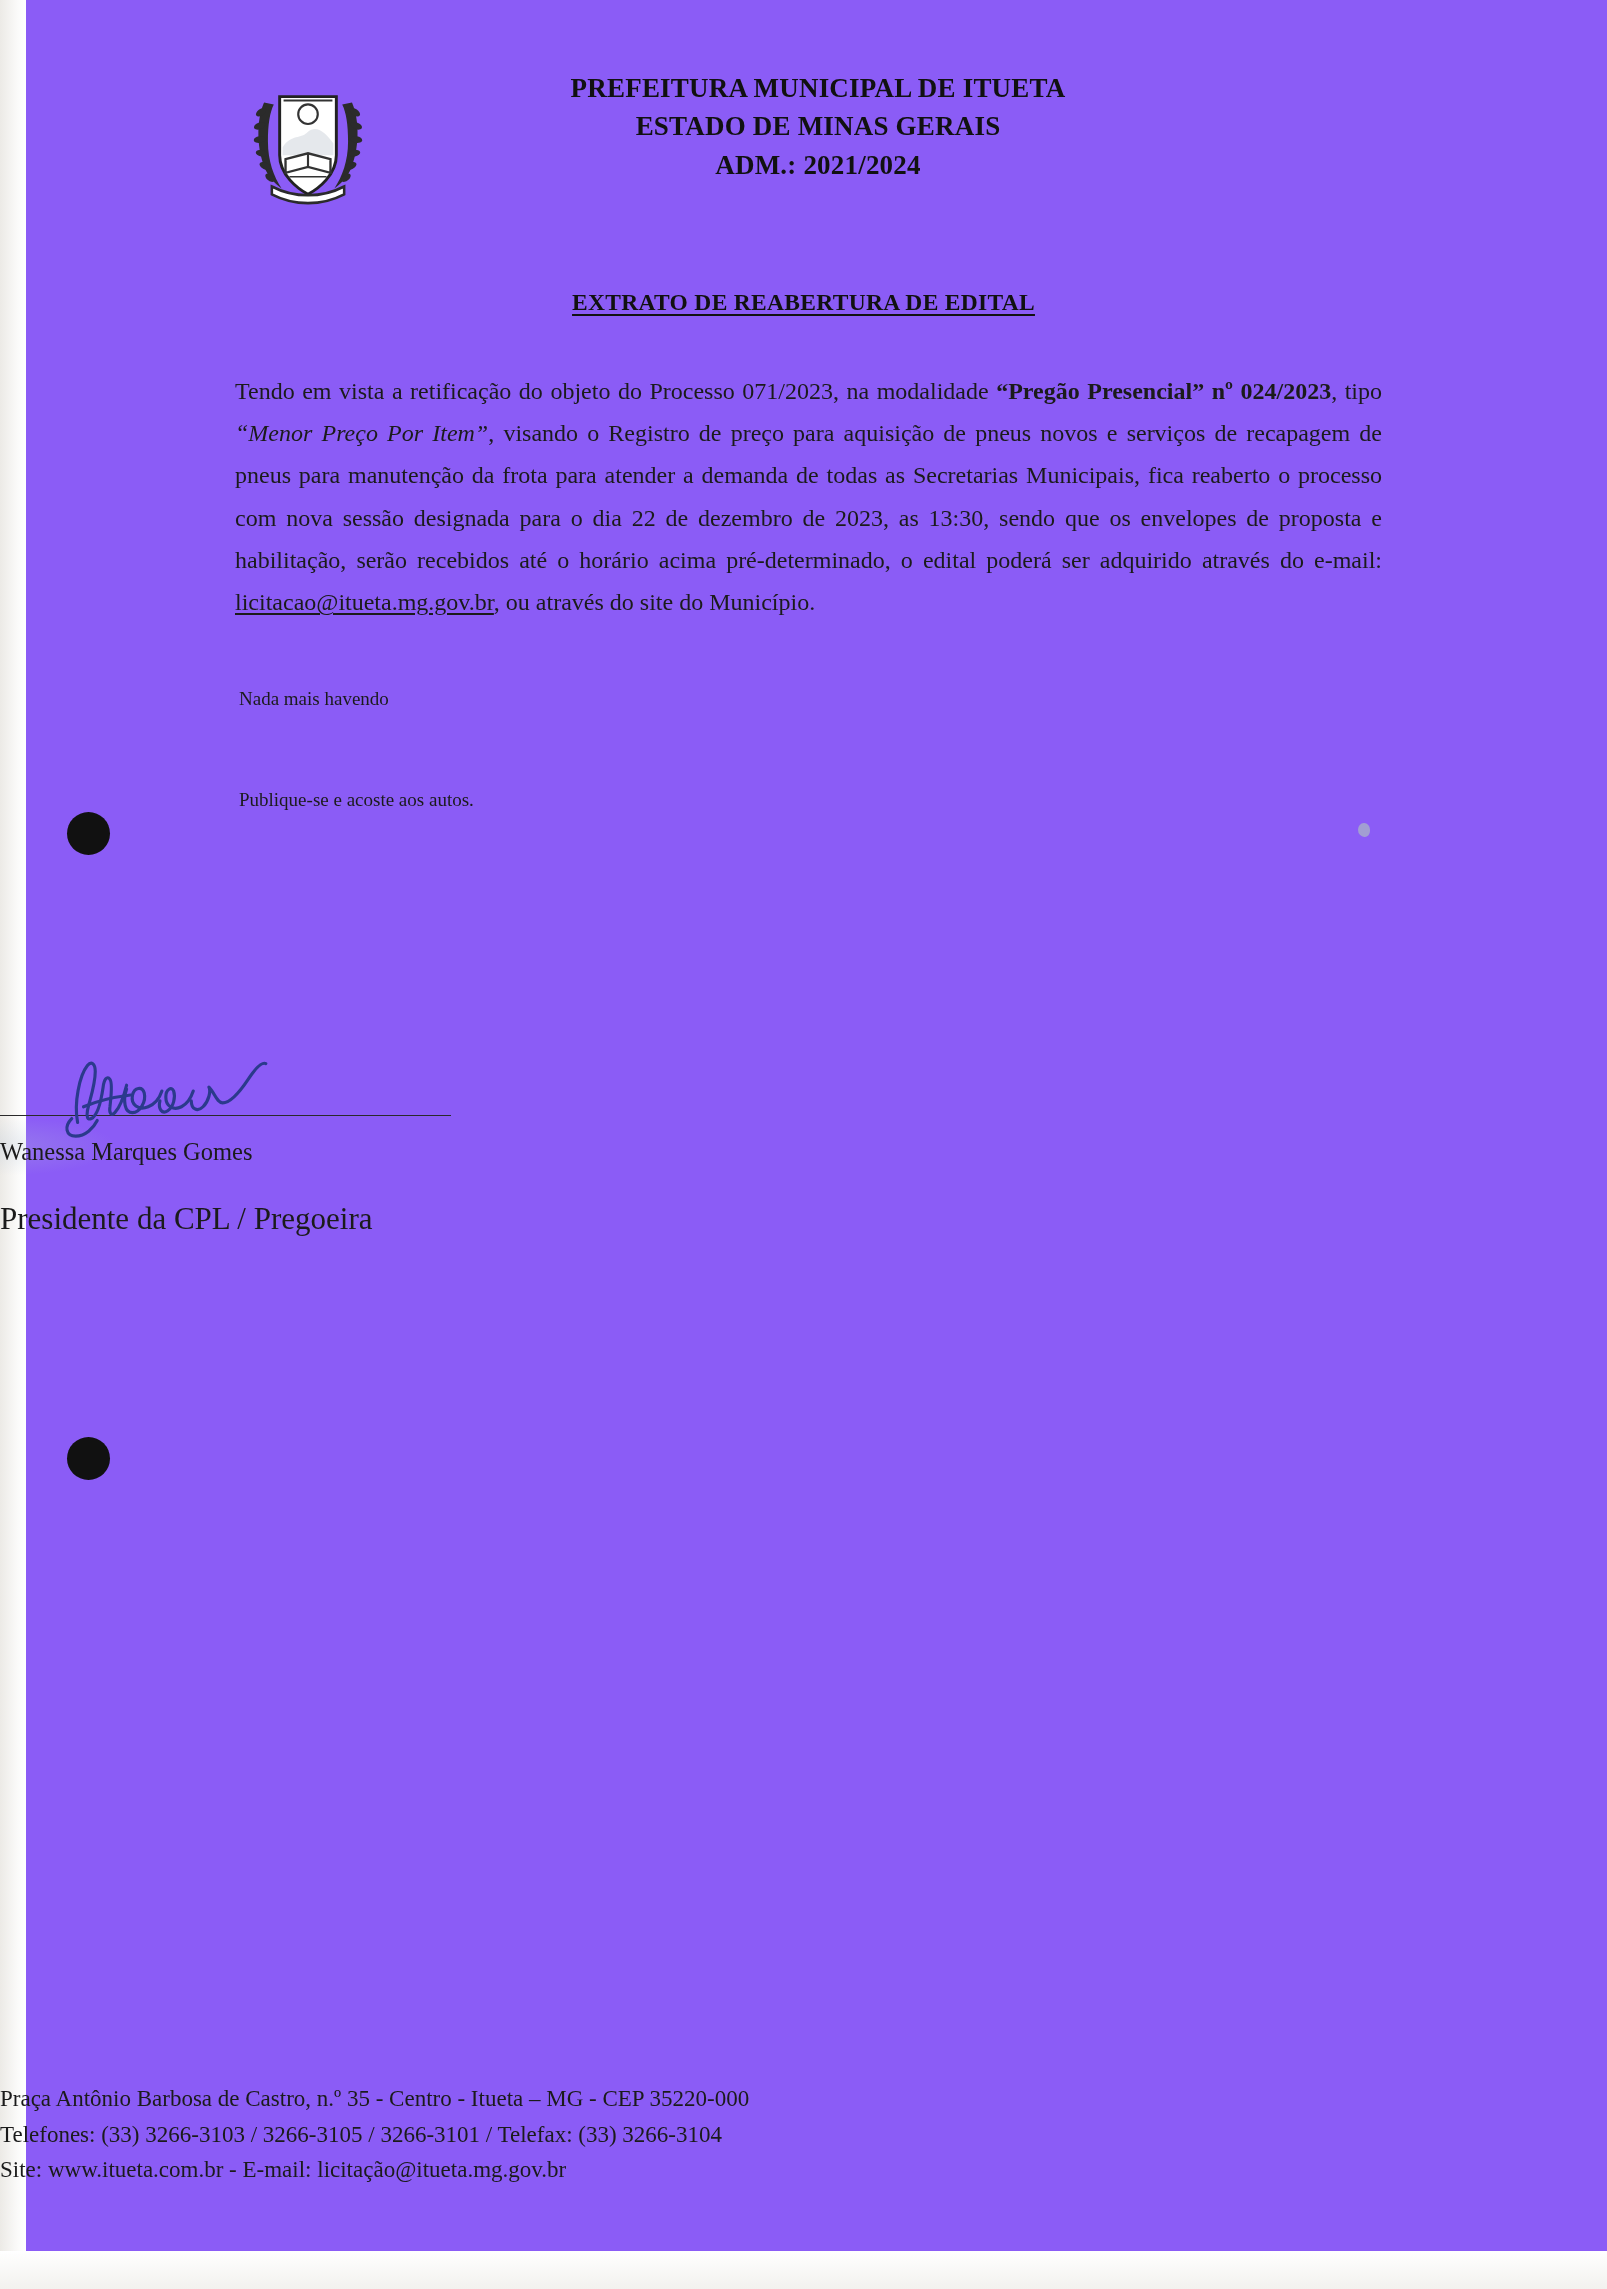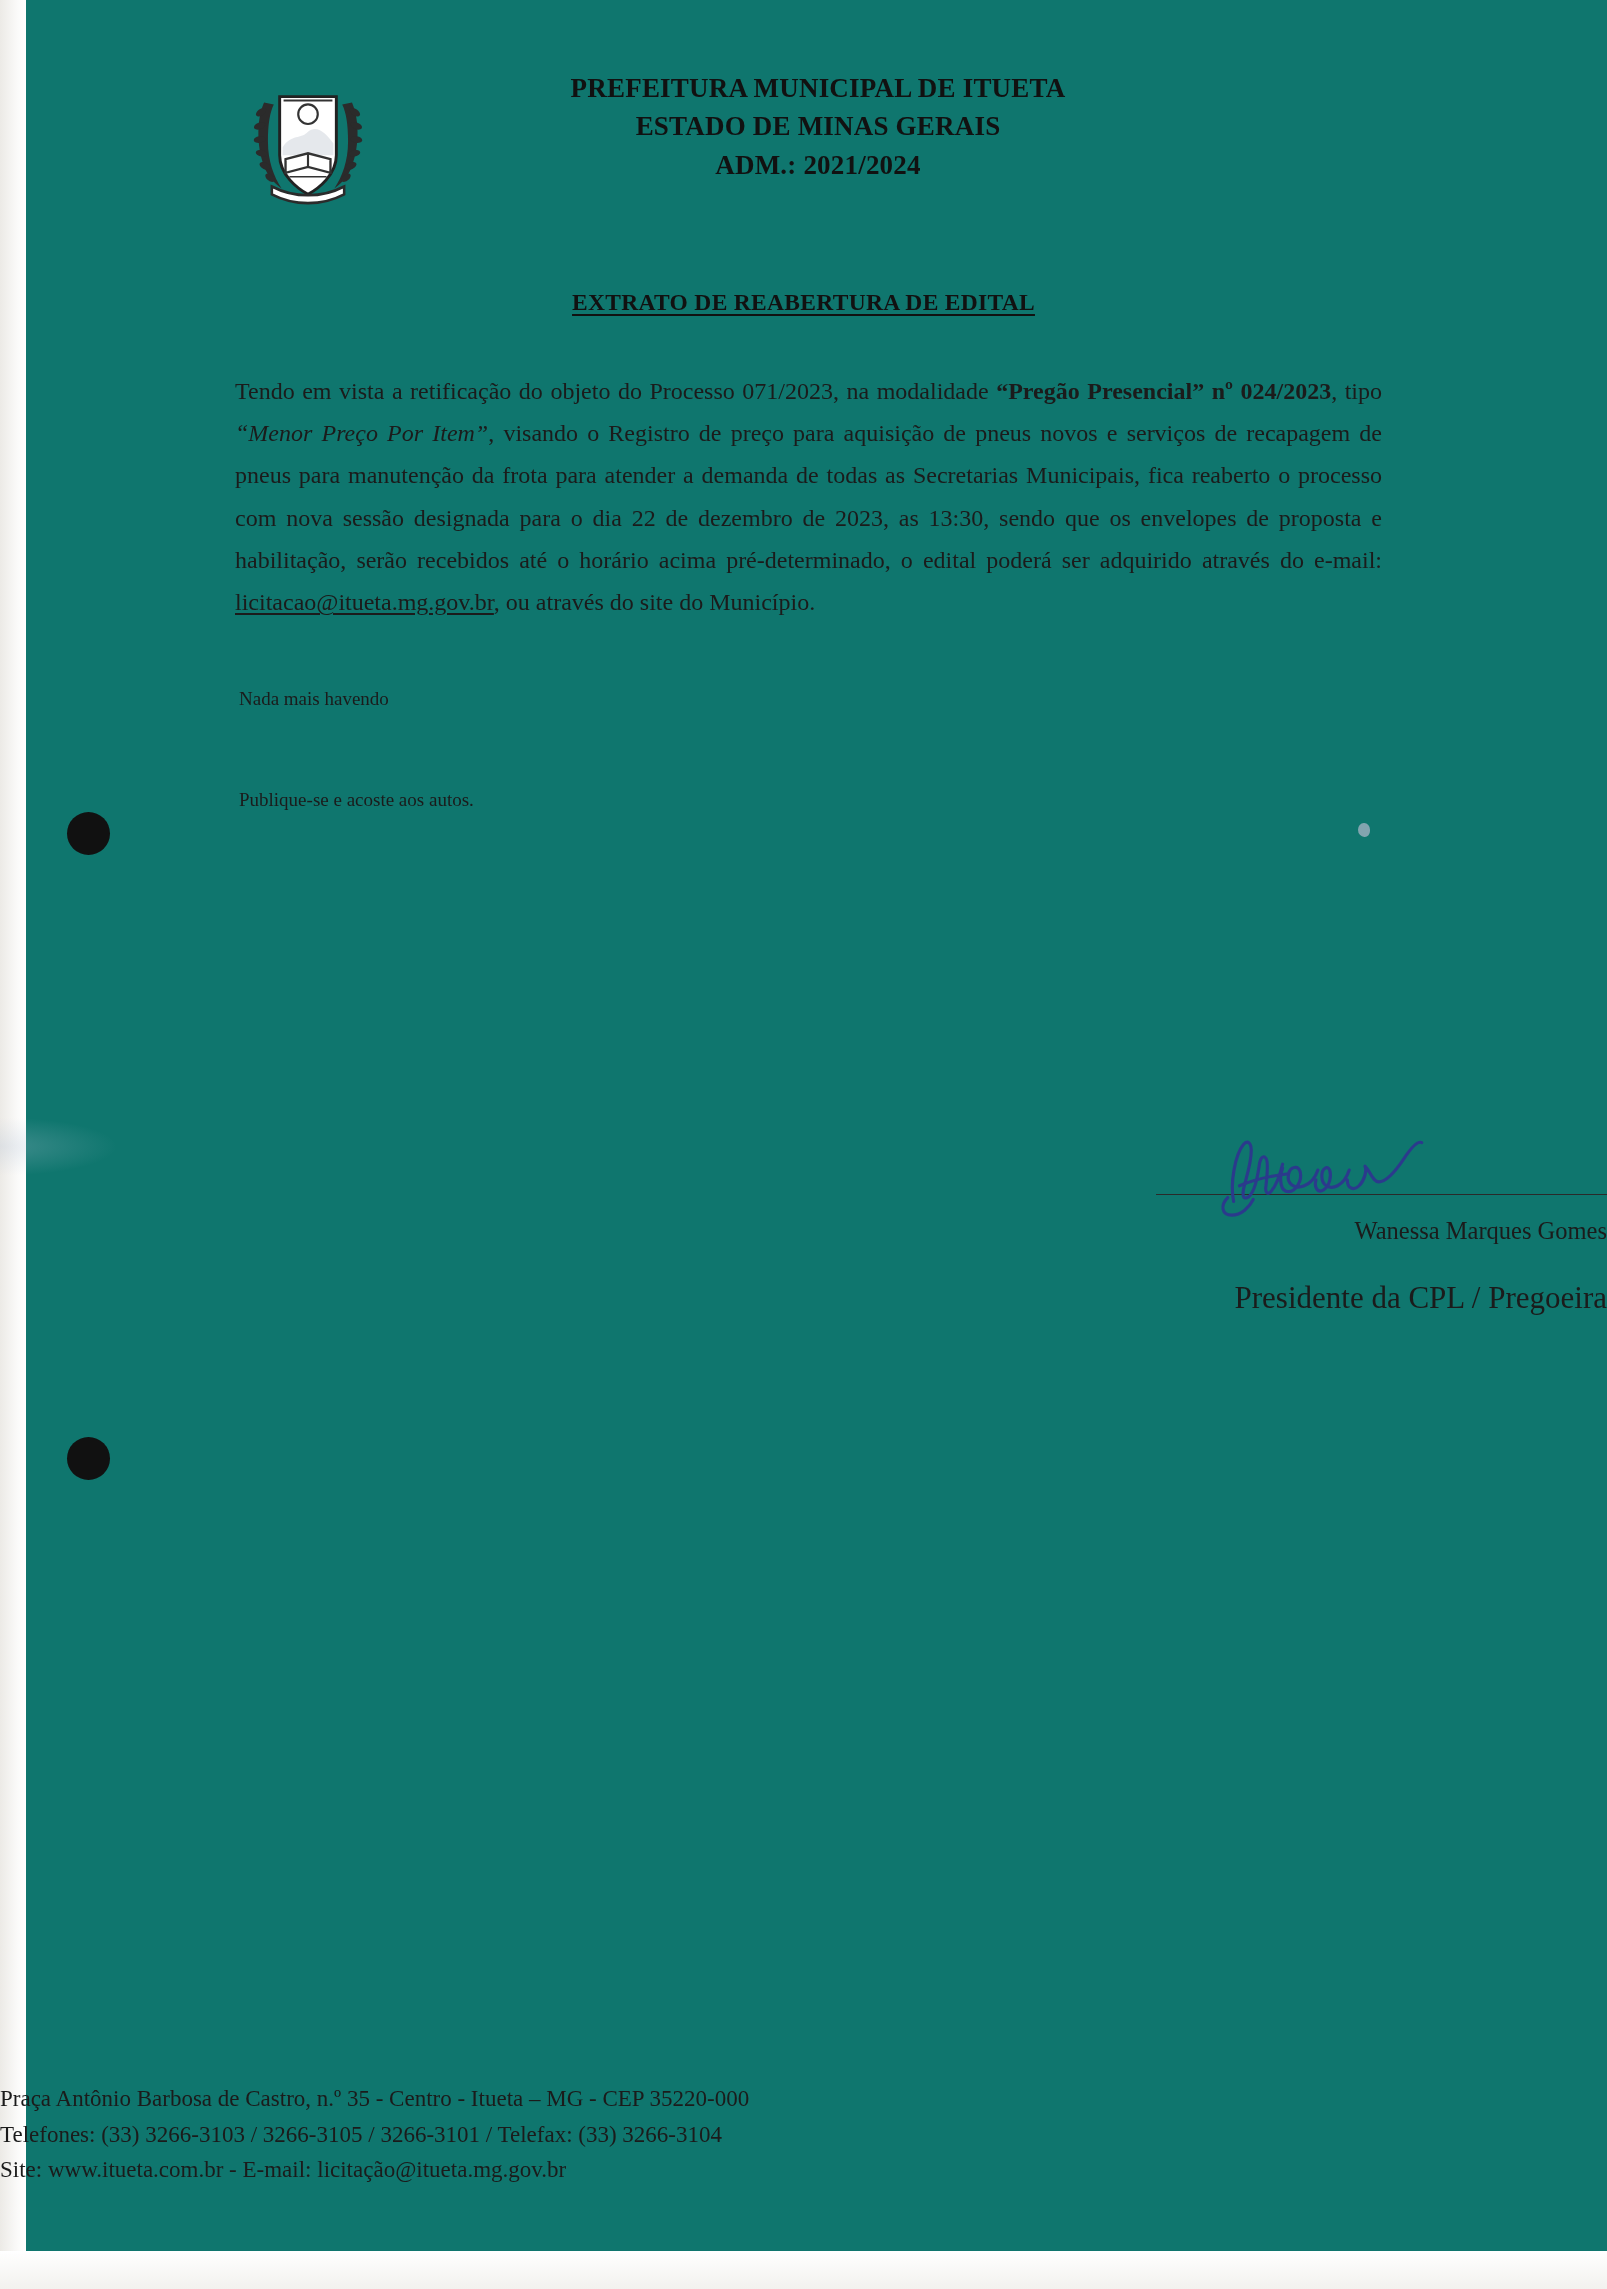--- a/index.html
+++ b/index.html
@@ -13,21 +13,21 @@
     position: relative;
     font-family: "Liberation Serif", serif;
     color: #1a1a1a;
     overflow: hidden;
   }
 
   
   .page {
     position: absolute;
     inset: 0;
-    background: #0f766e;
+    background: #8b5cf6;
     padding-left: 8px;
   }
 
   
   .scan-edge-left {
     position: absolute;
     left: 0; top: 0;
     width: 25.5px; height: 100%;
     background: linear-gradient(to right, #eceae6 0%, #fbfbfa 70%, #ffffff 100%);
     pointer-events: none;
@@ -140,23 +140,23 @@
   p.plain {
     margin: 4px;
     font-size: 19px;
     line-height: 1.76;
     color: #1b1b1b;
   }
 
   
   .signature-block {
     position: absolute;
-    left: 0; top: 1136px;
-    width: 100%;
-    text-align: right;
+    left: 0; top: 1057px;
+    width: 100%;
+    text-align: left;
   }
   .sig-wrap {
     position: relative;
     display: inline-block;
     width: 451px;
     height: 69px;
   }
   .sig-line {
     position: absolute;
     left: 0; bottom: 9.8px;

